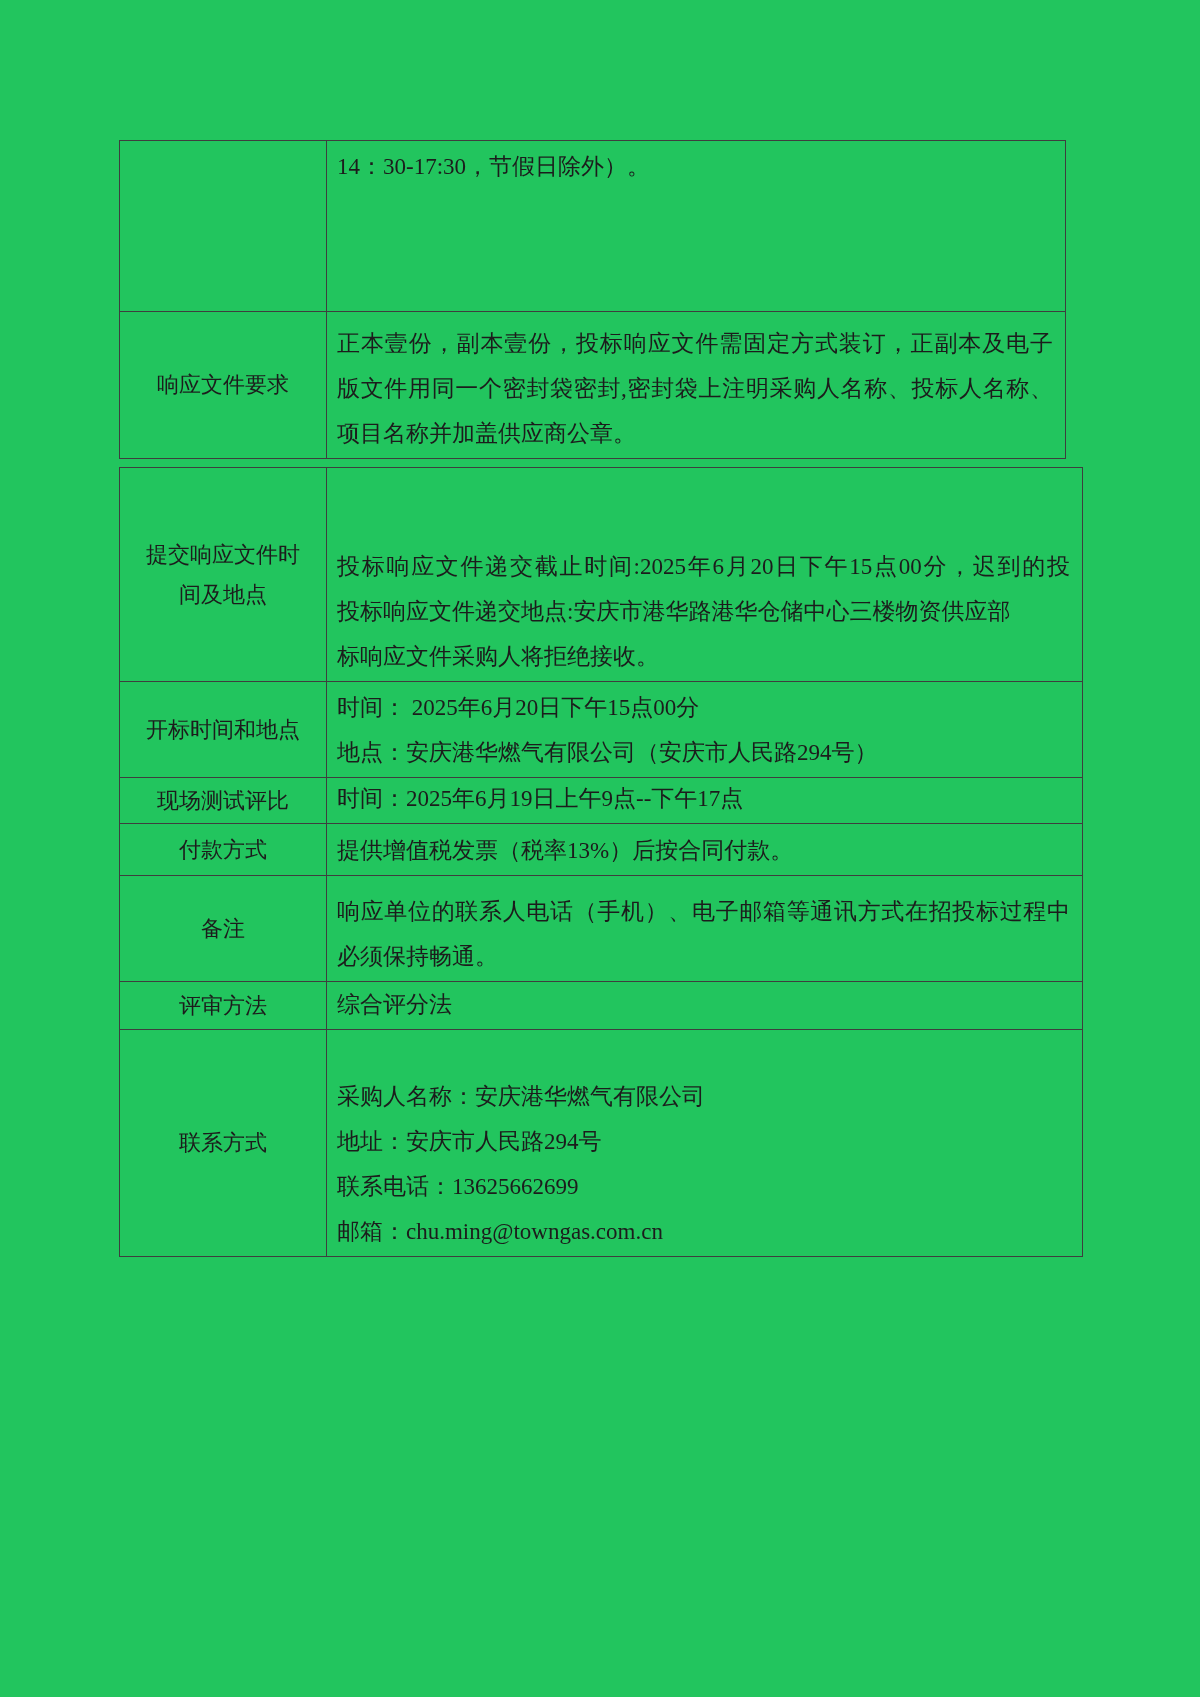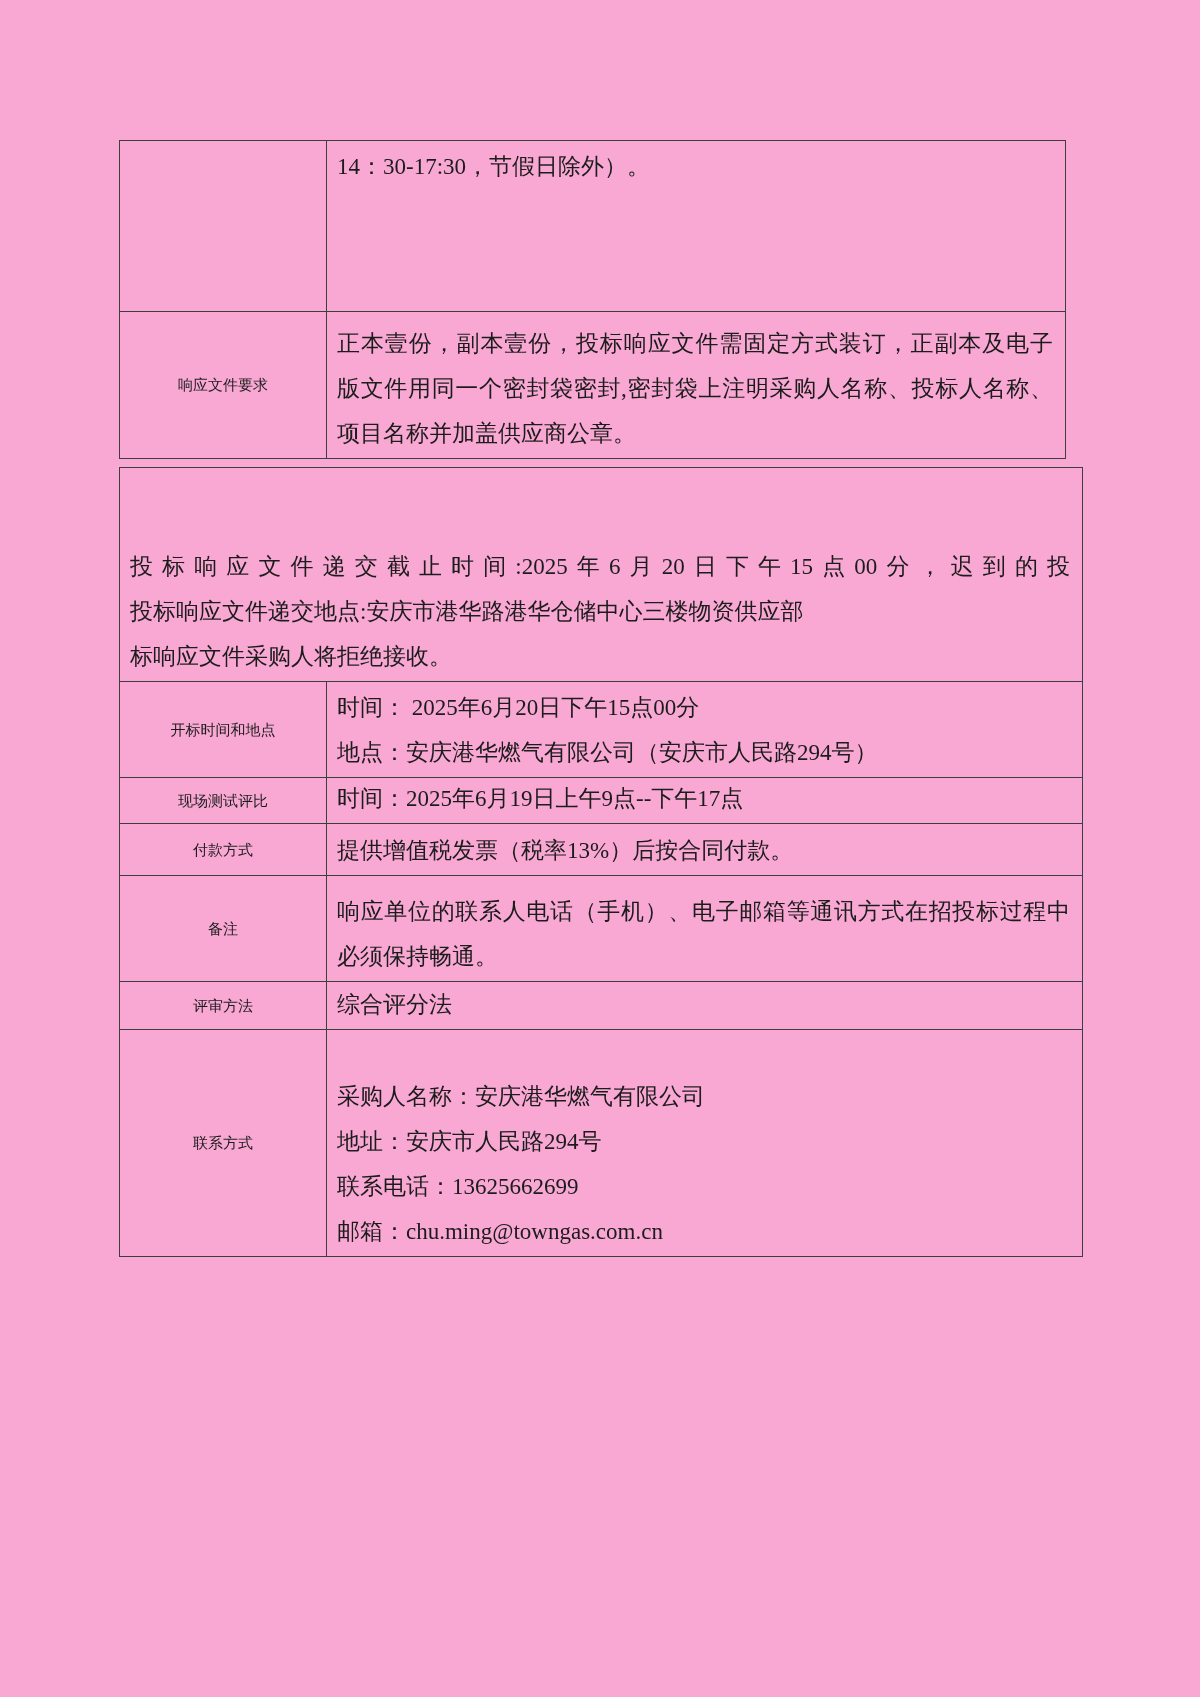--- a/index.html
+++ b/index.html
@@ -1,36 +1,36 @@
 <!DOCTYPE html>
 <html><head>
 <meta charset="utf-8">
 <style>
   html,body{margin:0;padding:0;background:#ffffff;}
   .page{
     position:relative;
     width:1200px;height:1697px;
-    background:#f9a8d4;
+    background:#22c55e;
     font-family:"Liberation Serif","DejaVu Serif",serif;
     color:#1c1c1c;
     overflow:hidden;
   }
   .tbl{position:absolute;border:1px solid #3e3e3e;box-sizing:border-box;}
   .tbl-a{left:119px;top:140px;width:947px;}
   .tbl-b{left:119px;top:467px;width:964px;}
   .row{display:flex;box-sizing:border-box;border-top:1px solid #3e3e3e;}
   .row:first-child{border-top:none;}
   .cell{box-sizing:border-box;}
   .cell.label{
     flex:0 0 207px;width:207px;
     border-right:1px solid #3e3e3e;
     display:flex;align-items:center;justify-content:center;
     text-align:center;
     padding:0 18px;
-    font-size:15px;line-height:40px;
+    font-size:22px;line-height:40px;
   }
   .cell.content{
     flex:1;min-width:0;
     display:flex;flex-direction:column;justify-content:flex-end;
     padding:2px 12px 2px 10px;
   }
   .line{font-size:23px;line-height:45px;white-space:pre-wrap;}
   .row.top .cell.content{justify-content:flex-start;padding-top:7px;}
   .row.top .line{line-height:38px;}
   .u{text-underline-offset:6px;text-decoration-thickness:1.5px;}
@@ -57,20 +57,21 @@
         <div class="line j"><span>版文件用同一个密封袋密封,密封袋上注明采购人名称、投标人名称、</span></div>
         <div class="line"><span>项目名称并加盖供应商公章。</span></div>
       </div>
     </div>
 
   </div>
 
   <div class="tbl tbl-b">
 
     <div class="row" style="height:213px">
+      <div class="cell label">提交响应文件时间及地点</div>
       <div class="cell content">
         <div class="line j"><span>投标响应文件递交截止时间:</span><span class="u">2025年6月20日下午15点00分</span><span>，迟到的投</span></div>
         <div class="line"><span>投标响应文件递交地点:安庆市港华路港华仓储中心三楼物资供应部</span></div>
         <div class="line"><span>标响应文件采购人将拒绝接收。</span></div>
       </div>
     </div>
 
     <div class="row" style="height:96px">
       <div class="cell label">开标时间和地点</div>
       <div class="cell content">

